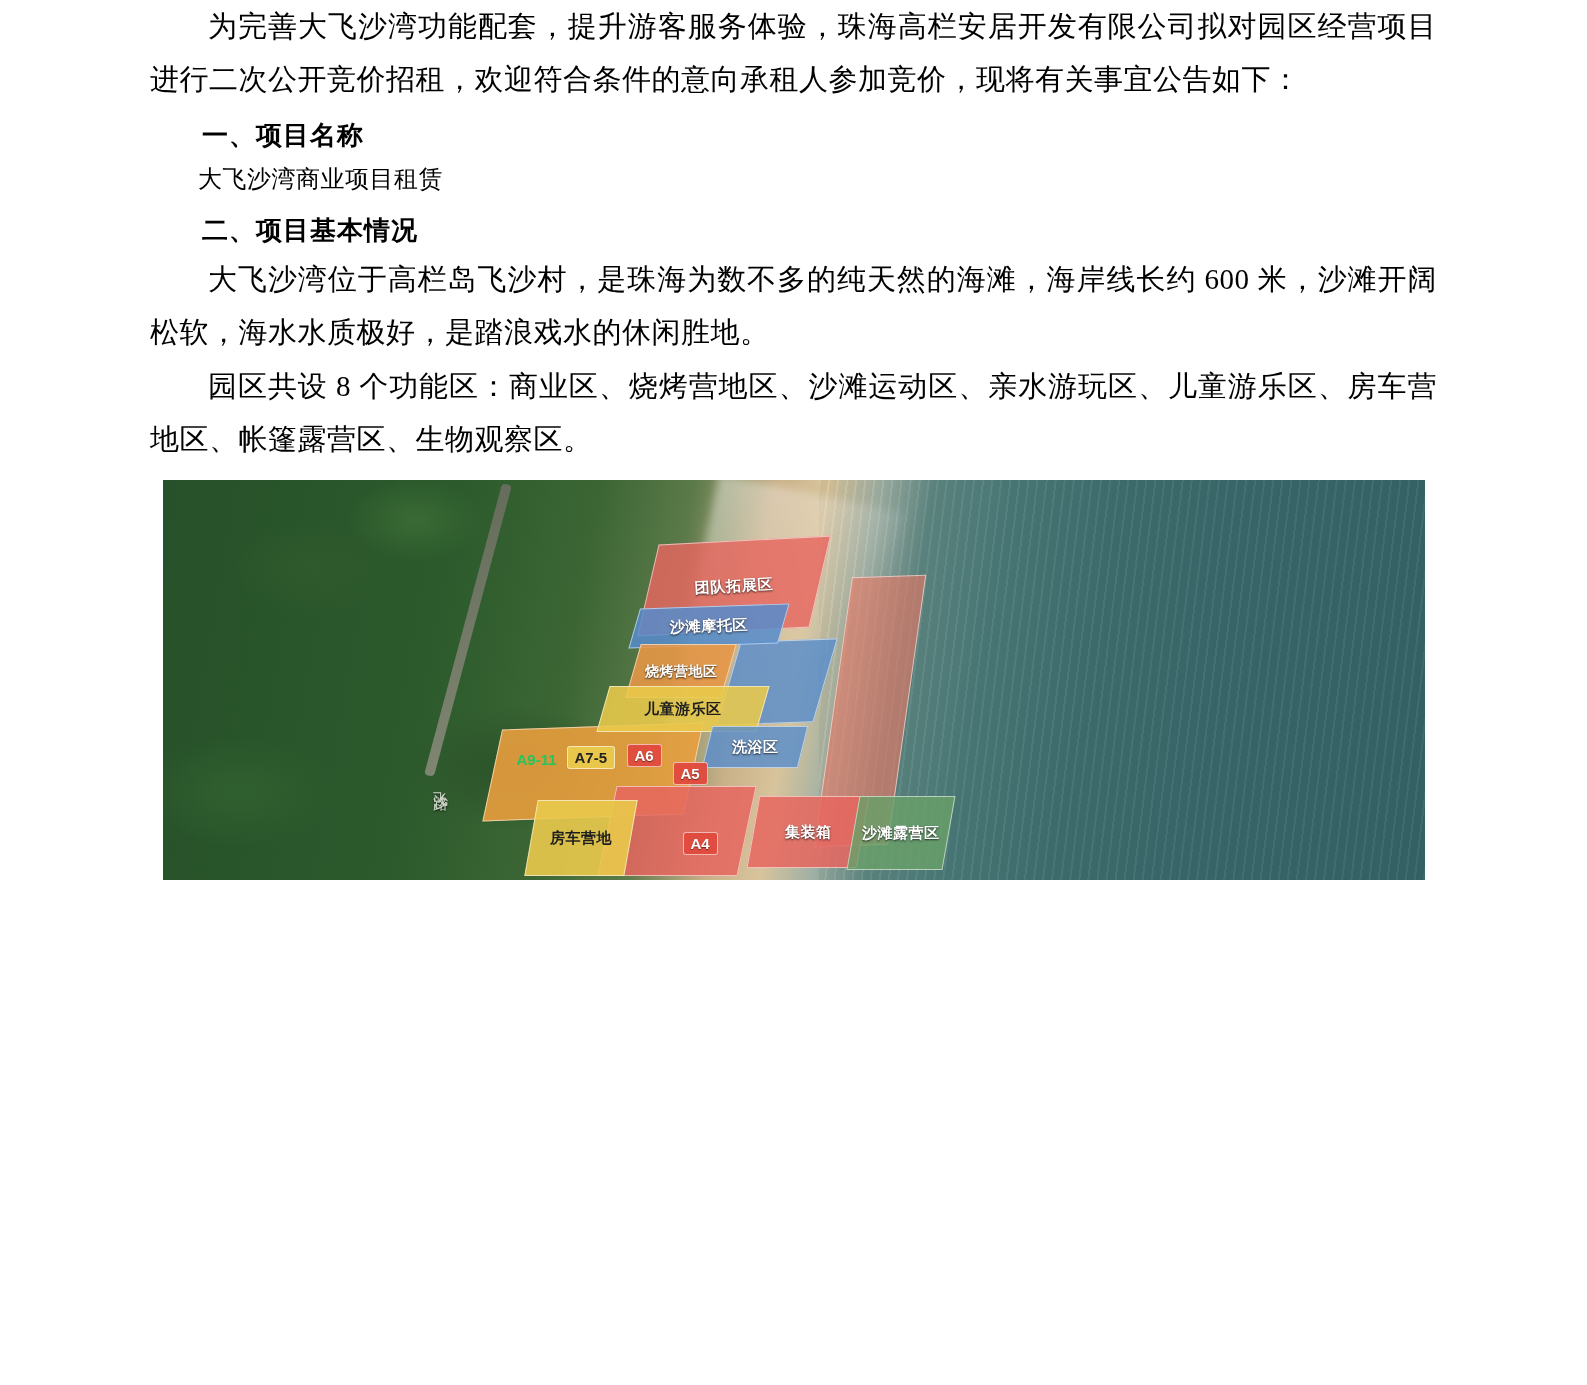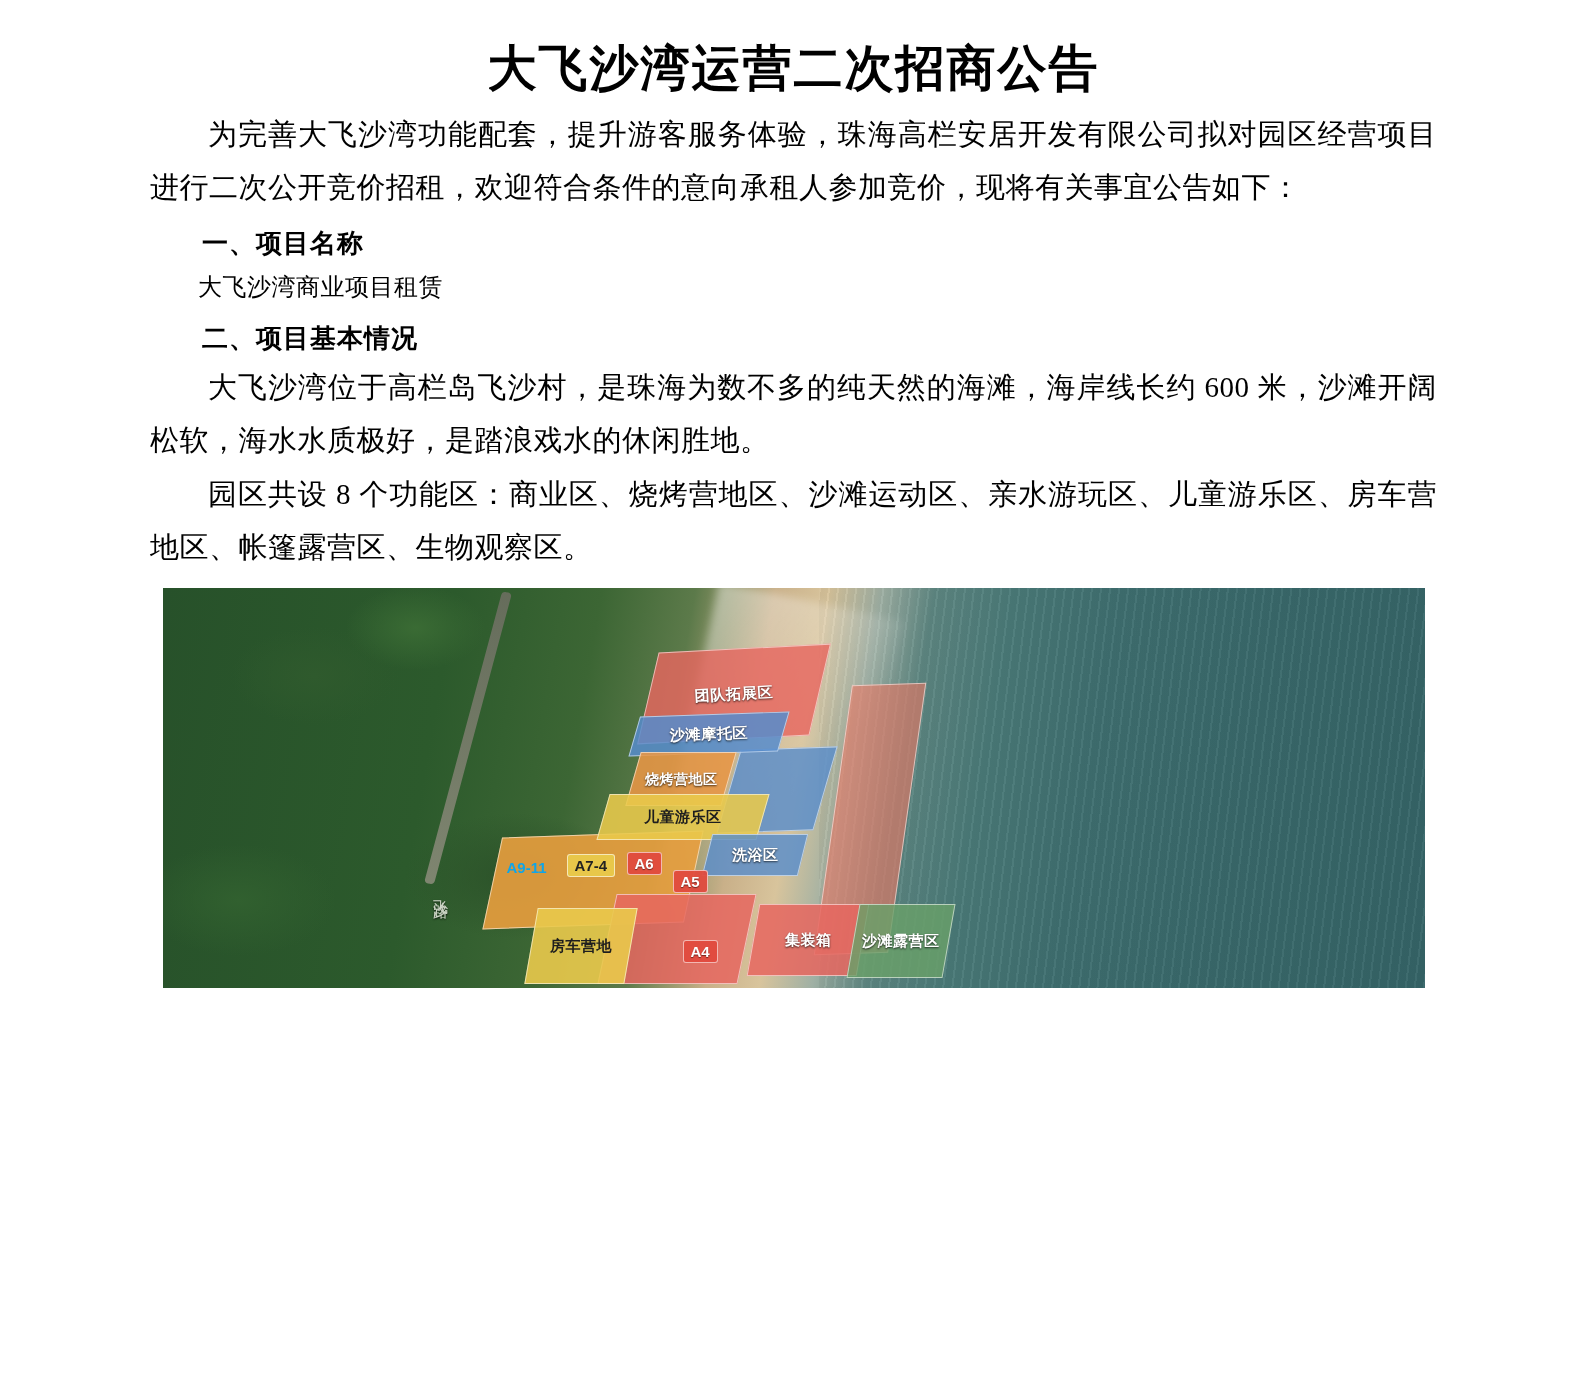--- a/index.html
+++ b/index.html
@@ -225,21 +225,21 @@
     font-family: "Liberation Sans", "DejaVu Sans", sans-serif;
     font-size: 15px;
     font-weight: bold;
     color: #fff;
     text-shadow: 0 1px 2px rgba(0,0,0,.7);
     background: rgba(233,201,75,.95);
     color: #222;
     text-shadow: none;
   }
   .tag.red { background: rgba(224,74,62,.95); color: #fff; text-shadow: 0 1px 1px rgba(0,0,0,.5); }
-  .t-a911 { left: 336px; top: 268px; background: rgba(237,200,80,.0); border-color: transparent; color:#0ea5e9; }
+  .t-a911 { left: 346px; top: 268px; background: rgba(237,200,80,.0); border-color: transparent; color:#22c55e; }
   .t-a78  { left: 404px; top: 266px; }
   .t-a6   { left: 464px; top: 264px; }
   .t-a5   { left: 510px; top: 282px; }
   .t-a4   { left: 520px; top: 352px; }
 
   .vlabel {
     position: absolute;
     left: 268px; top: 300px;
     color: #dfe4d8;
     font-family: "Liberation Sans", "DejaVu Sans", sans-serif;
@@ -248,21 +248,20 @@
     text-shadow: 0 1px 2px rgba(0,0,0,.8);
     letter-spacing: 2px;
     opacity: .9;
   }
 </style>
 </head>
 <body>
 
 <div class="page">
 
-  <h1 class="doc-title">大飞沙湾运营二次招商公告</h1>
 
   <p class="para">为完善大飞沙湾功能配套，提升游客服务体验，珠海高栏安居开发有限公司拟对园区经营项目进行二次公开竞价招租，欢迎符合条件的意向承租人参加竞价，现将有关事宜公告如下：</p>
 
   <div class="section-head">一、项目名称</div>
   <div class="sub-line">大飞沙湾商业项目租赁</div>
 
   <div class="section-head">二、项目基本情况</div>
   <p class="para">大飞沙湾位于高栏岛飞沙村，是珠海为数不多的纯天然的海滩，海岸线长约 600 米，沙滩开阔松软，海水水质极好，是踏浪戏水的休闲胜地。</p>
   <p class="para">园区共设 8 个功能区：商业区、烧烤营地区、沙滩运动区、亲水游玩区、儿童游乐区、房车营地区、帐篷露营区、生物观察区。</p>
 
@@ -296,21 +295,21 @@
       <span>房车营地</span>
     </div>
     <div class="zone z-container">
       <span>集装箱</span>
     </div>
     <div class="zone z-tent">
       <span>沙滩露营区</span>
     </div>
 
     <div class="tag t-a911">A9-11</div>
-    <div class="tag t-a78">A7-4</div>
+    <div class="tag t-a78">A7-5</div>
     <div class="tag red t-a6">A6</div>
     <div class="tag red t-a5">A5</div>
     <div class="tag red t-a4">A4</div>
 
     <div class="vlabel">飞沙路</div>
   </div>
 
 </div>
 
 </body></html>

